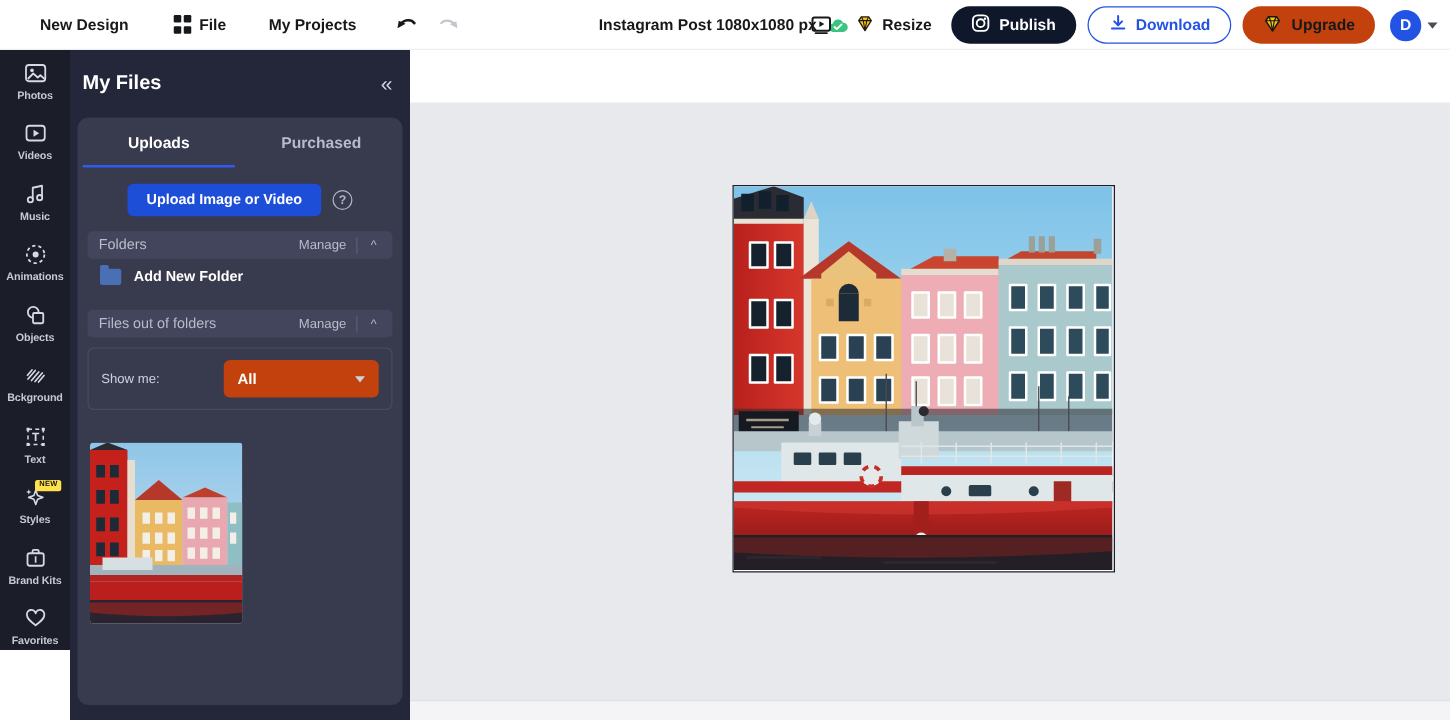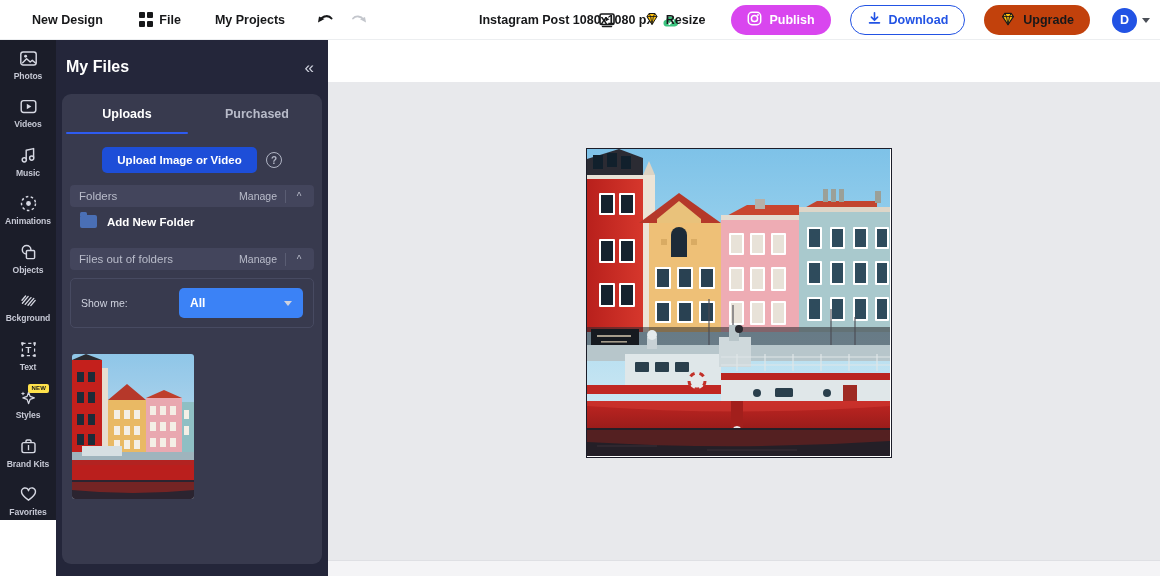--- a/index.html
+++ b/index.html
@@ -42,35 +42,35 @@
 
   .doc-title-wrap {
     position: absolute; left: 479px; top: 0; height: 40px;
     display: flex; align-items: center; gap: 9px;
   }
   .doc-title { font-size: 12.5px; font-weight: bold; color: #17181a; }
   .cloud-badge { width: 17px; height: 13px; }
 
   .tb-right {
     position: absolute; right: 10px; top: 0; height: 40px;
-    display: flex; align-items: center; gap: 10px;
+    display: flex; align-items: center; gap: 0;
   }
   .icon-btn { width: 26px; height: 26px; display:flex; align-items:center;
               justify-content:center; cursor:pointer; }
   .resize-btn {
     display: flex; align-items: center; gap: 6px; cursor: pointer;
     font-size: 12.5px; font-weight: bold; color: #17181a;
     margin-left: 14px; margin-right: 16px;
   }
   .btn {
     display: flex; align-items: center; justify-content: center; gap: 7px;
     height: 30px; border-radius: 15px; font-size: 12.5px; font-weight: bold;
     cursor: pointer; padding: 0 16px; white-space: nowrap;
   }
-  .btn-publish { background: #d946ef; color: #ffffff; }
+  .btn-publish { background: #0f172a; color: #ffffff; }
   .btn-download { background: #ffffff; color: #2253e4; border: 1.4px solid #2253e4; margin-left: 9px; }
   .btn-upgrade { background: #c2410c; color: #17181a; margin-left: 9px; }
   .avatar-wrap { display: flex; align-items: center; gap: 5px; margin-left: 12px; cursor: pointer; }
   .avatar {
     width: 25px; height: 25px; border-radius: 50%; background: #2253e4;
     color: #fff; font-size: 12.5px; font-weight: bold;
     display: flex; align-items: center; justify-content: center;
   }
   .caret-down {
     width: 0; height: 0; border-left: 4.5px solid transparent;
@@ -166,21 +166,21 @@
     background:#4a6fb5; border-radius:1.5px 1.5px 0 0;
   }
   .folder-label { font-size: 11.5px; font-weight: bold; color: #ffffff; }
 
   .showme-box {
     margin: 8px 8px 12px 8px; height: 50px; border: 1px solid #474a61;
     border-radius: 5px; display: flex; align-items: center; padding: 0 10px;
   }
   .showme-label { font-size: 10.5px; color: #cfd2de; width: 98px; }
   .select {
-    flex: 1; height: 30px; background: #3b82f6; border-radius: 5px;
+    flex: 1; height: 30px; background: #c2410c; border-radius: 5px;
     display: flex; align-items: center; justify-content: space-between;
     padding: 0 11px; cursor: pointer;
   }
   .select-val { font-size: 12px; font-weight: bold; color: #ffffff; }
   .select-caret {
     width: 0; height: 0; border-left: 4px solid transparent;
     border-right: 4px solid transparent; border-top: 5px solid #cfd2de;
   }
 
   .thumb-area { padding: 14px 0 0 10px; }

